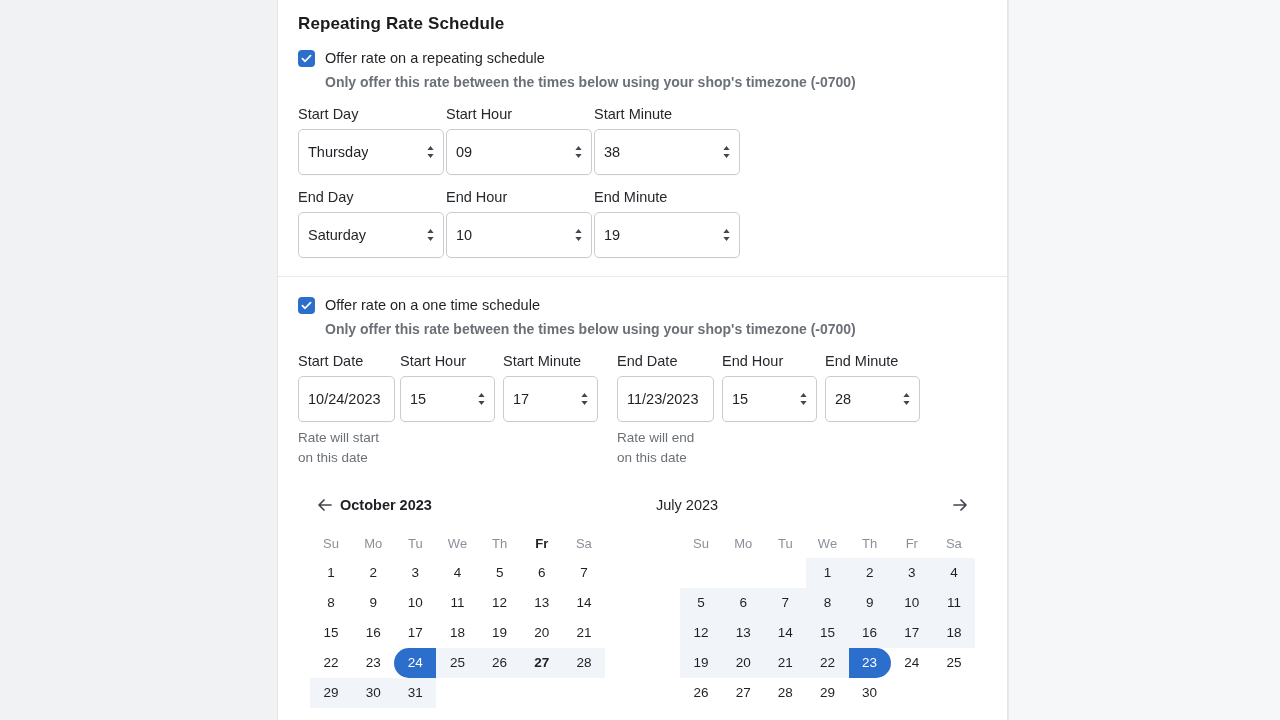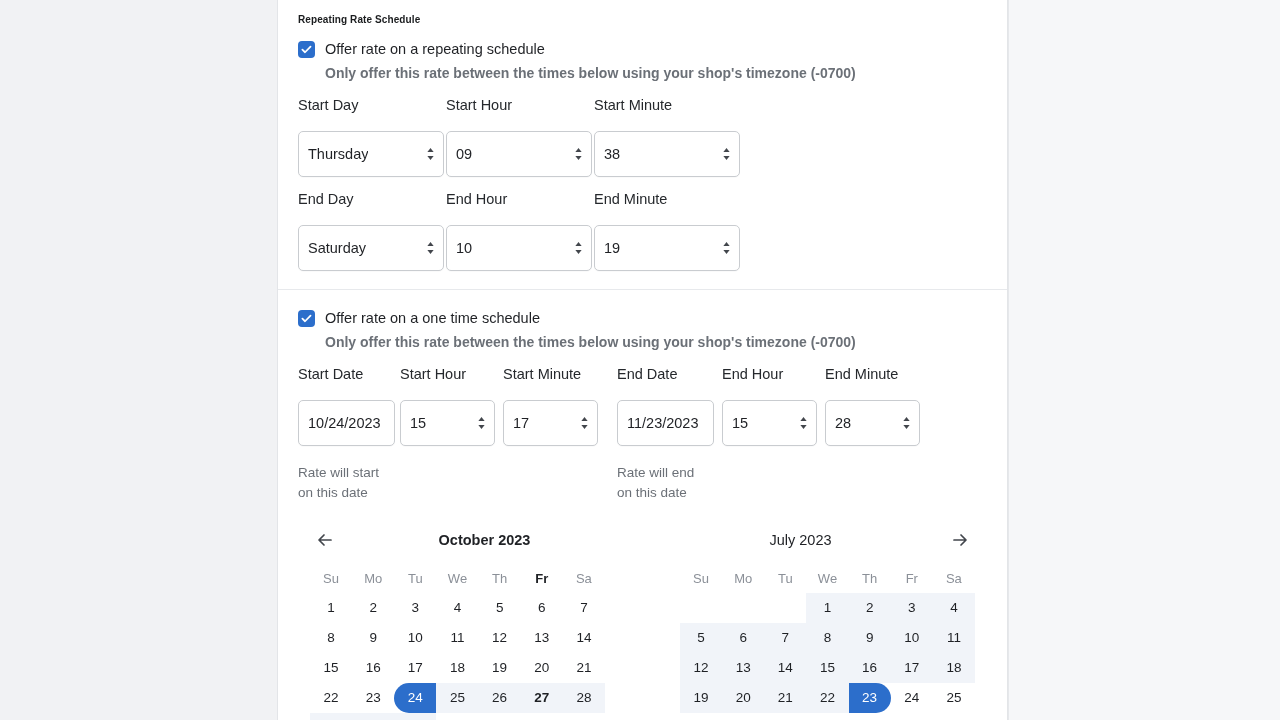--- a/index.html
+++ b/index.html
@@ -28,21 +28,21 @@
     background: #ffffff;
     border-left: 1px solid #e3e5e8;
     border-right: 1px solid #e3e5e8;
   }
   .section { padding: 0 20px; }
   .section.repeating { padding-top: 14px; padding-bottom: 18px; }
   .divider { height: 1px; background: #e7e9ec; margin: 0; }
   .section.onetime { padding-top: 18px; }
 
   h2.sec-title {
-    font-size: 10px; font-weight: 700; color: #1a1c1e;
+    font-size: 17px; font-weight: 700; color: #1a1c1e;
     margin: 0 0 14px 0; letter-spacing: 0.1px;
   }
 
   
   .cb-row { display: flex; align-items: flex-start; gap: 10px; }
   .cbox {
     width: 17px; height: 17px; border-radius: 4px;
     background: #2c6ecb; flex: 0 0 auto; margin-top: 2px;
     display: flex; align-items: center; justify-content: center;
     cursor: pointer;
@@ -50,21 +50,21 @@
   .cbox svg { display: block; }
   .cb-label { font-size: 14.5px; color: #1f2125; line-height: 20px; }
   .helper {
     font-size: 14px; color: #6b7077; line-height: 20px;
     margin: 4px 0 0 27px;
     font-weight: bold;
   }
 
   
   .field-row { display: flex; gap: 0; margin-top: 14px; }
-  .field { display: flex; flex-direction: column; gap: 11px; }
+  .field { display: flex; flex-direction: column; }
   .flabel {
     font-size: 14.5px; color: #25282c; margin-bottom: 6px; line-height: 17px;
   }
   .ctl {
     height: 46px; border: 1px solid #c9ccd0; border-radius: 5px;
     background: #fff; display: flex; align-items: center;
     padding: 0 9px; position: relative;
     font-size: 14.5px; color: #1f2125;
     box-shadow: 0 1px 0 rgba(0,0,0,0.02);
   }
@@ -92,21 +92,21 @@
   
   .cal-wrap { margin-top: 22px; padding: 0 12px; }
   .cal-head {
     display: flex; align-items: center; height: 30px; margin-bottom: 10px;
   }
   .nav-btn {
     width: 30px; height: 30px; display: flex; align-items: center;
     justify-content: center; cursor: pointer; flex: 0 0 auto;
   }
   .cal-title {
-    flex: 1 1 0; text-align: center; font-size: 14.5px;
+    flex: 1 1 0; font-size: 14.5px;
     font-weight: 700; color: #1f2125;
   }
   .cal-title.light { font-weight: 400; }
   .cals { display: flex; gap: 48px; }
   .cal { width: 338px; }
   .cal.gapped { margin-left: 27px; }
   .wk { display: grid; grid-template-columns: repeat(7, 1fr); }
   .wd {
     text-align: center; font-size: 13px; color: #8b9098;
     line-height: 28px; height: 28px;

